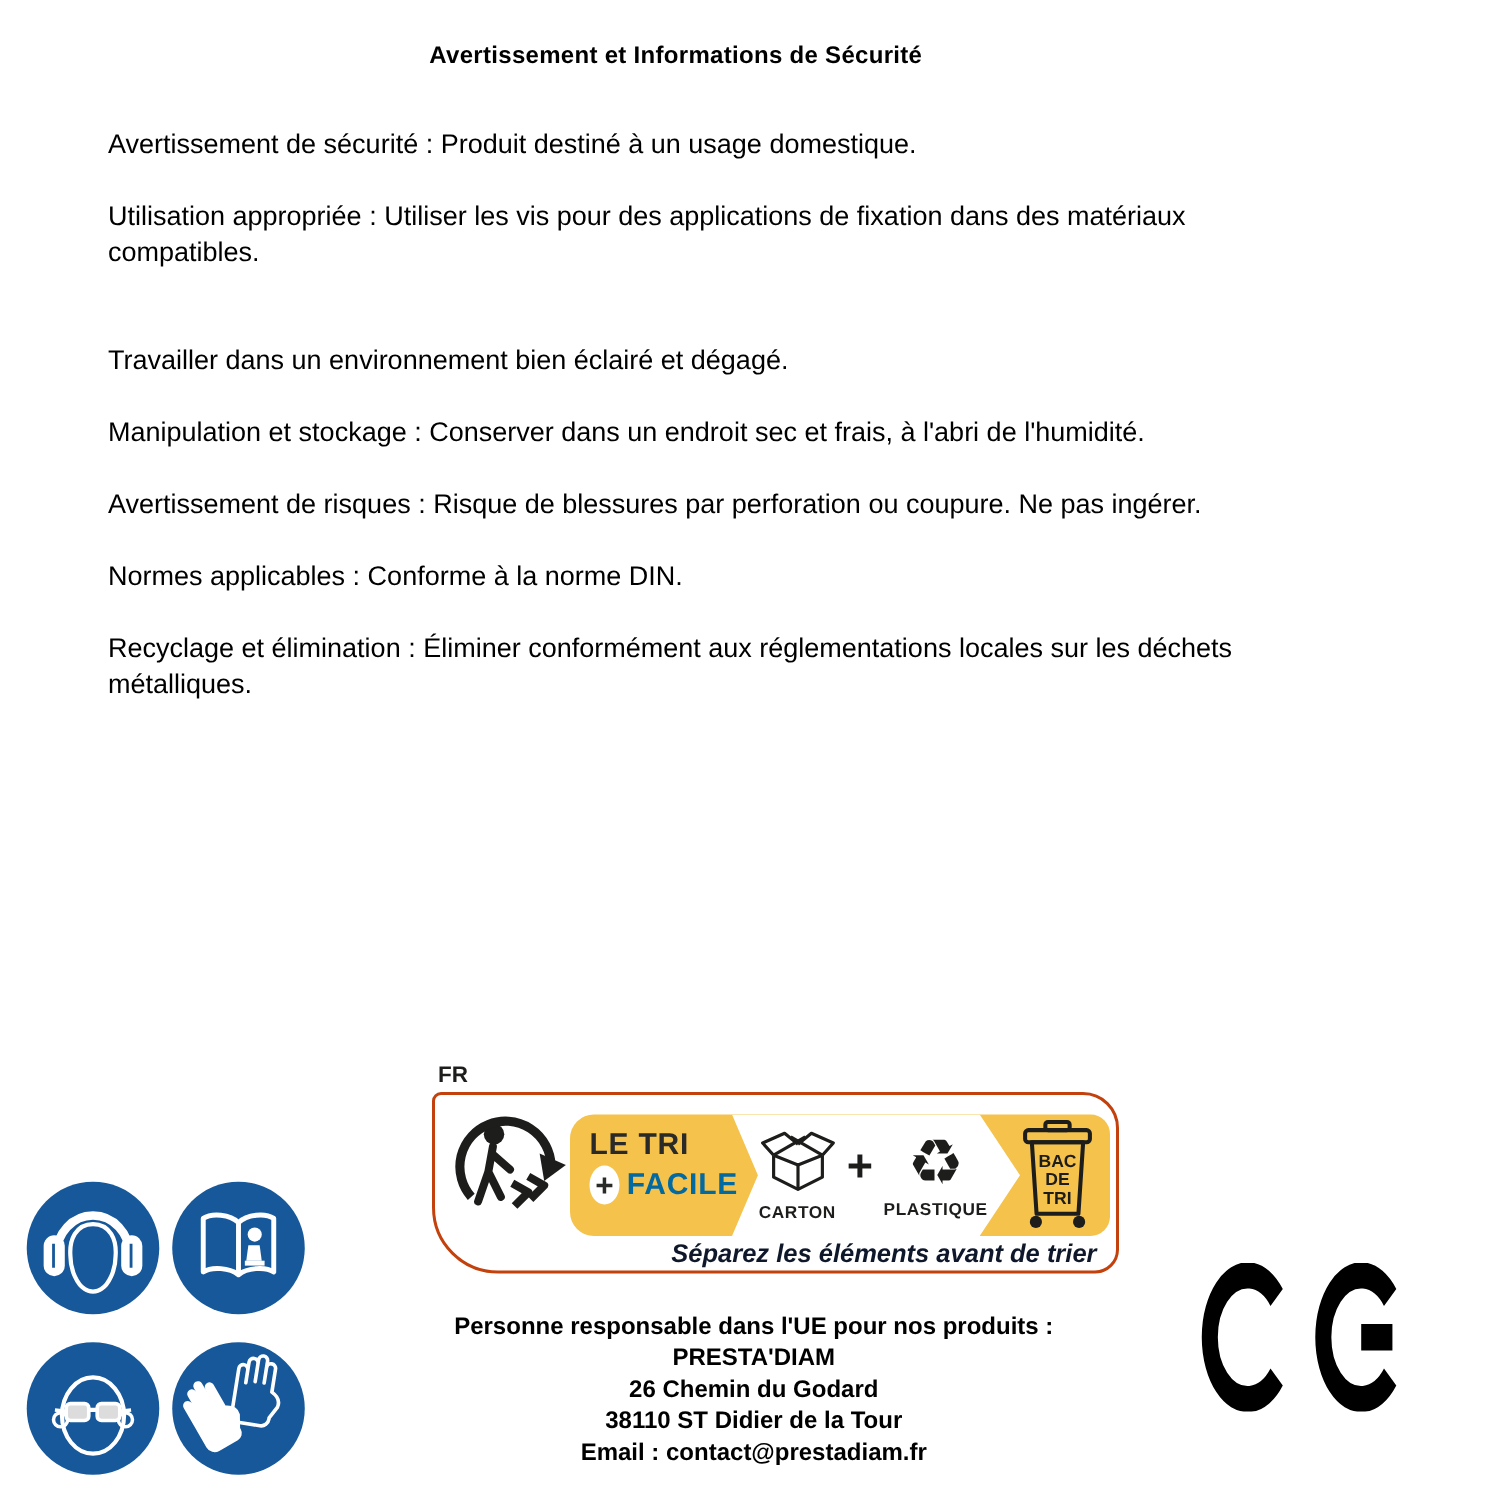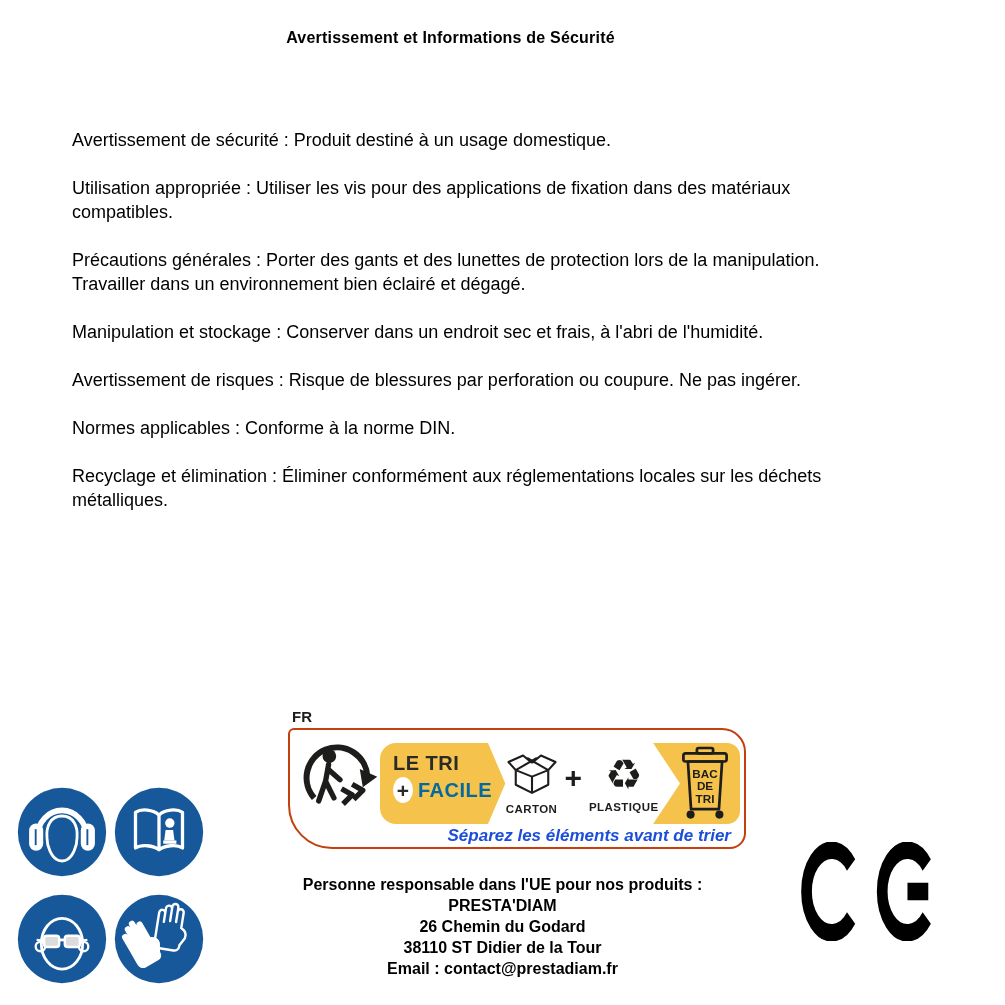--- a/index.html
+++ b/index.html
@@ -7,21 +7,21 @@
     width:1005px;height:1005px;position:relative;overflow:hidden;
     background:#ffffff;color:#000;
     font-family:"Liberation Sans", sans-serif;
   }
   .page-title{
     position:absolute;top:29px;left:0;width:901px;text-align:center;
     font-size:16px;font-weight:bold;letter-spacing:.2px;
   }
   .content{
     position:absolute;top:84px;left:72px;width:905px;
-    font-size:18px;line-height:24px;margin-top:44px;
+    font-size:18px;line-height:24px;
   }
   .content p{margin:0 0 24px 0;}
   
   .safety-grid{
     position:absolute;left:15px;top:785px;
     display:grid;grid-template-columns:94px 94px;grid-auto-rows:94px;
     column-gap:3px;row-gap:13px;
   }
   .safety-grid svg{display:block;}
   
@@ -55,39 +55,39 @@
   .pack-item{display:flex;flex-direction:column;align-items:center;}
   .pack-label{font-size:11.5px;font-weight:bold;color:#1d1d1b;letter-spacing:.4px;margin-top:5px;}
   .plus-big{font-size:30px;font-weight:800;color:#1d1d1b;line-height:1;margin-top:-12px;}
   .recycle-glyph{
     font-family:"DejaVu Sans", sans-serif;
     font-size:42px;line-height:42px;color:#1d1d1b;
   }
   .bin-area{position:absolute;right:0;top:0;bottom:0;width:62px;display:flex;align-items:center;justify-content:flex-start;}
   .tagline{
     position:absolute;right:13px;top:96px;
-    font-size:17px;font-style:italic;font-weight:700;color:#1d4ed8;
+    font-size:17px;font-style:italic;font-weight:700;color:#0f172a;
   }
   
   .responsible{
     position:absolute;left:0;top:874px;width:1005px;text-align:center;
     font-size:16px;font-weight:bold;line-height:21px;
   }
   
   .ce{position:absolute;left:799px;top:842px;}
 </style>
 </head>
 <body>
 
 <div class="page-title">Avertissement et Informations de Sécurité</div>
 
 <div class="content">
   <p><span>Avertissement de sécurité : Produit destiné à un usage domestique.</span></p>
   <p><span>Utilisation appropriée : Utiliser les vis pour des applications de fixation dans des matériaux</span><br><span>compatibles.</span></p>
-  <p><span>Précautions générales : Porter des gants et des lunettes de protection lors de la manipulation.</span><br><span>Travailler dans un environnement bien éclairé et dégagé.</span></p>
+  <p><br><span>Travailler dans un environnement bien éclairé et dégagé.</span></p>
   <p><span>Manipulation et stockage : Conserver dans un endroit sec et frais, à l'abri de l'humidité.</span></p>
   <p><span>Avertissement de risques : Risque de blessures par perforation ou coupure. Ne pas ingérer.</span></p>
   <p><span>Normes applicables : Conforme à la norme DIN.</span></p>
   <p><span>Recyclage et élimination : Éliminer conformément aux réglementations locales sur les déchets</span><br><span>métalliques.</span></p>
 </div>
 
 <div class="safety-grid">
   <svg width="94" height="94" viewBox="0 0 100 100">
     <circle cx="50" cy="50" r="47" fill="#16589A"></circle>
     <path d="M24,55 A26,28 0 0 1 76,55" fill="none" stroke="#fff" stroke-width="6"></path>

